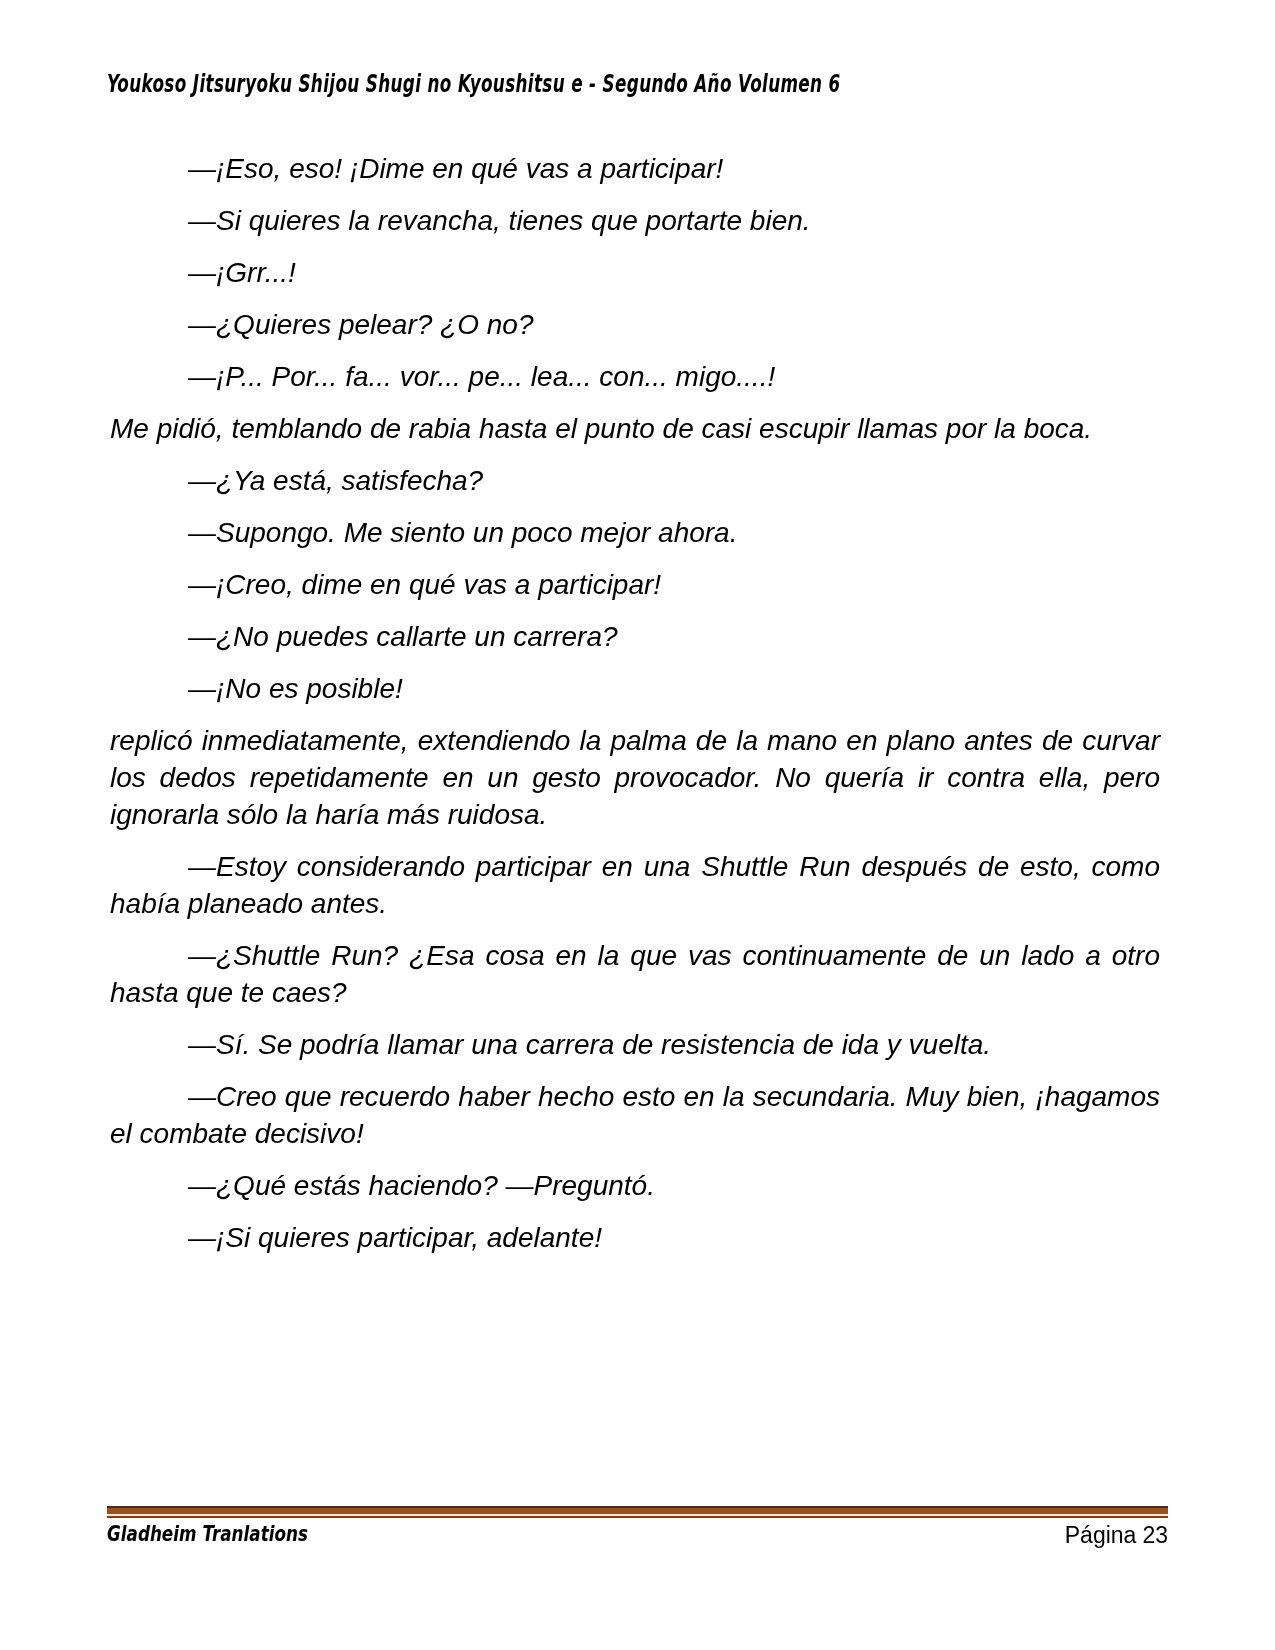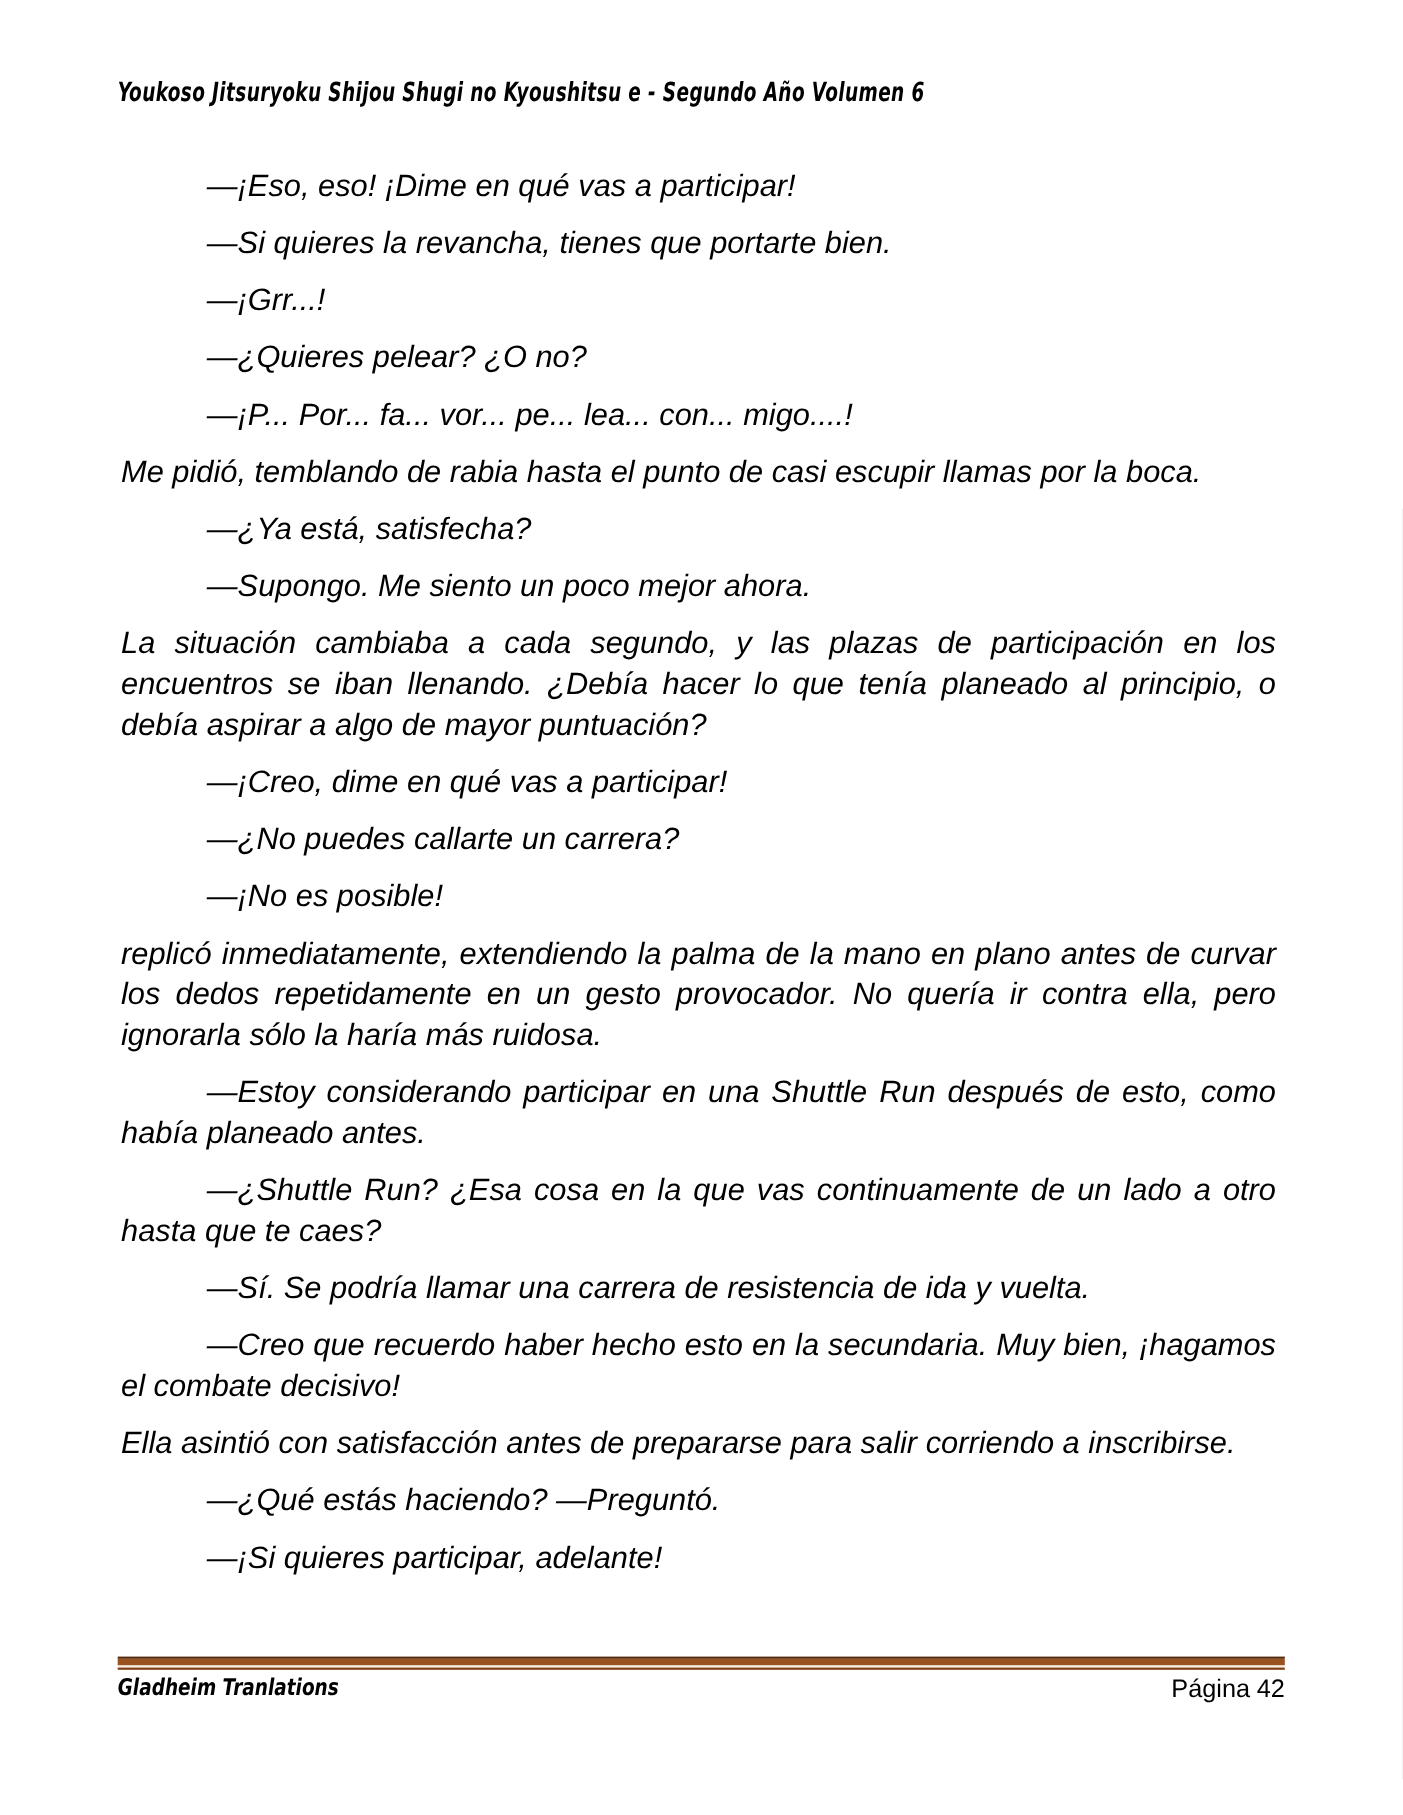--- a/index.html
+++ b/index.html
@@ -99,40 +99,38 @@
   <main class="content">
     <div>
         <p class="para indent">—¡Eso, eso! ¡Dime en qué vas a participar!</p>
         <p class="para indent">—Si quieres la revancha, tienes que portarte bien.</p>
         <p class="para indent">—¡Grr...!</p>
         <p class="para indent">—¿Quieres pelear? ¿O no?</p>
         <p class="para indent">—¡P... Por... fa... vor... pe... lea... con... migo....!</p>
         <p class="para">Me pidió, temblando de rabia hasta el punto de casi escupir llamas por la boca.</p>
         <p class="para indent">—¿Ya está, satisfecha?</p>
         <p class="para indent">—Supongo. Me siento un poco mejor ahora.</p>
-        <p class="para">La situación cambiaba a cada segundo, y las plazas de participación en los encuentros se iban llenando. ¿Debía hacer lo que tenía planeado al principio, o debía aspirar a algo de mayor puntuación?</p>
         <p class="para indent">—¡Creo, dime en qué vas a participar!</p>
         <p class="para indent">—¿No puedes callarte un carrera?</p>
         <p class="para indent">—¡No es posible!</p>
         <p class="para">replicó inmediatamente, extendiendo la palma de la mano en plano antes de curvar los dedos repetidamente en un gesto provocador. No quería ir contra ella, pero ignorarla sólo la haría más ruidosa.</p>
         <p class="para indent">—Estoy considerando participar en una Shuttle Run después de esto, como había planeado antes.</p>
         <p class="para indent">—¿Shuttle Run? ¿Esa cosa en la que vas continuamente de un lado a otro hasta que te caes?</p>
         <p class="para indent">—Sí. Se podría llamar una carrera de resistencia de ida y vuelta.</p>
         <p class="para indent">—Creo que recuerdo haber hecho esto en la secundaria. Muy bien, ¡hagamos el combate decisivo!</p>
-        <p class="para">Ella asintió con satisfacción antes de prepararse para salir corriendo a inscribirse.</p>
         <p class="para indent">—¿Qué estás haciendo? —Preguntó.</p>
         <p class="para indent">—¡Si quieres participar, adelante!</p>
       </div>
   </main>
 
   <div class="footer-rule">
     <div class="band-dark"></div>
     <div class="band-main"></div>
     <div class="band-gap"></div>
     <div class="band-thin"></div>
   </div>
 
   <footer class="footer-row">
     <span class="translator">Gladheim Tranlations</span>
-    <span class="pagenum"><span>Página</span><span class="num">42</span></span>
+    <span class="pagenum"><span>Página</span><span class="num">23</span></span>
   </footer>
 
 </div>
 
 </body></html>

